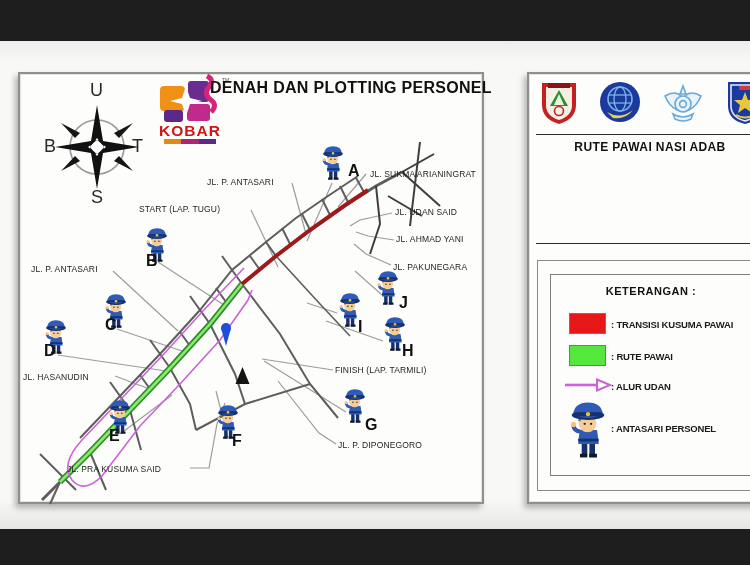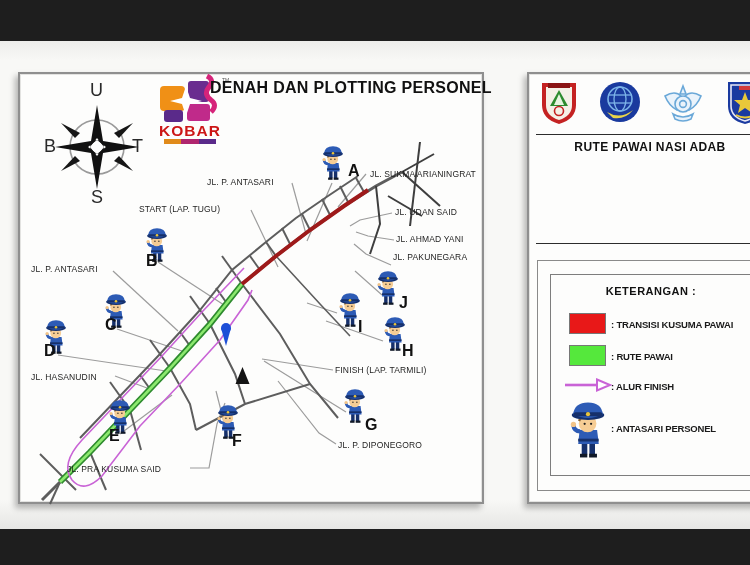--- a/index.html
+++ b/index.html
@@ -192,23 +192,23 @@
       <span class="compass-letter" style="left:70px;top:6px">U</span>
       <span class="compass-letter" style="left:24px;top:62px">B</span>
       <span class="compass-letter" style="left:112px;top:62px">T</span>
       <span class="compass-letter" style="left:71px;top:113px">S</span>
 
       <span class="street-label" style="left:187px;top:103px">JL. P. ANTASARI</span>
       <span class="street-label" style="left:350px;top:95px">JL. SUKMA ARIANINGRAT</span>
       <span class="street-label" style="left:119px;top:130px">START (LAP. TUGU)</span>
       <span class="street-label" style="left:375px;top:133px">JL. UDAN SAID</span>
       <span class="street-label" style="left:376px;top:160px">JL. AHMAD YANI</span>
-      <span class="street-label" style="left:373px;top:178px">JL. PAKUNEGARA</span>
+      <span class="street-label" style="left:373px;top:188px">JL. PAKUNEGARA</span>
       <span class="street-label" style="left:11px;top:190px">JL. P. ANTASARI</span>
-      <span class="street-label" style="left:11px;top:298px">JL. HASANUDIN</span>
+      <span class="street-label" style="left:3px;top:298px">JL. HASANUDIN</span>
       <span class="street-label" style="left:315px;top:291px">FINISH (LAP. TARMILI)</span>
       <span class="street-label" style="left:318px;top:366px">JL. P. DIPONEGORO</span>
       <span class="street-label" style="left:47px;top:390px">JL. PRA KUSUMA SAID</span>
 
       <span class="officer-letter" style="left:328px;top:88px">A</span>
       <span class="officer-letter" style="left:126px;top:178px">B</span>
       <span class="officer-letter" style="left:85px;top:242px">C</span>
       <span class="officer-letter" style="left:24px;top:268px">D</span>
       <span class="officer-letter" style="left:89px;top:353px">E</span>
       <span class="officer-letter" style="left:212px;top:358px">F</span>
@@ -267,21 +267,21 @@
           <div class="swatch" style="top:38px;background:#e81818"></div>
           <span class="legend-label" style="top:44px">: TRANSISI KUSUMA PAWAI</span>
 
           <div class="swatch" style="top:70px;background:#55e83c"></div>
           <span class="legend-label" style="top:76px">: RUTE PAWAI</span>
 
           <svg class="abs" style="left:12px;top:102px" width="50" height="16" viewBox="0 0 50 16">
             <line x1="2" y1="8" x2="34" y2="8" stroke="#c963d6" stroke-width="2.6"></line>
             <polygon points="34,2.5 47,8 34,13.5" fill="#fff" stroke="#c963d6" stroke-width="2"></polygon>
           </svg>
-          <span class="legend-label" style="top:106px">: ALUR FINISH</span>
+          <span class="legend-label" style="top:106px">: ALUR UDAN</span>
 
           <svg class="abs" style="left:16px;top:122px" width="42" height="66" viewBox="0 0 30 42">
             <use href="#cop-big"></use>
             <g>
               <rect x="10.5" y="30" width="4" height="8.5" fill="#16306b"></rect>
               <rect x="16" y="30" width="4" height="8.5" fill="#16306b"></rect>
               <path d="M9.3 38 h5.2 v2.6 h-5.2 z" fill="#101827"></path>
               <path d="M15.8 38 h5.6 v2.6 h-5.6 z" fill="#101827"></path>
               <path d="M9 21 h12.5 l1.2 10 H8 z" fill="#2d5bb5"></path>
               <rect x="8" y="27.2" width="14.6" height="2" fill="#16306b"></rect>

